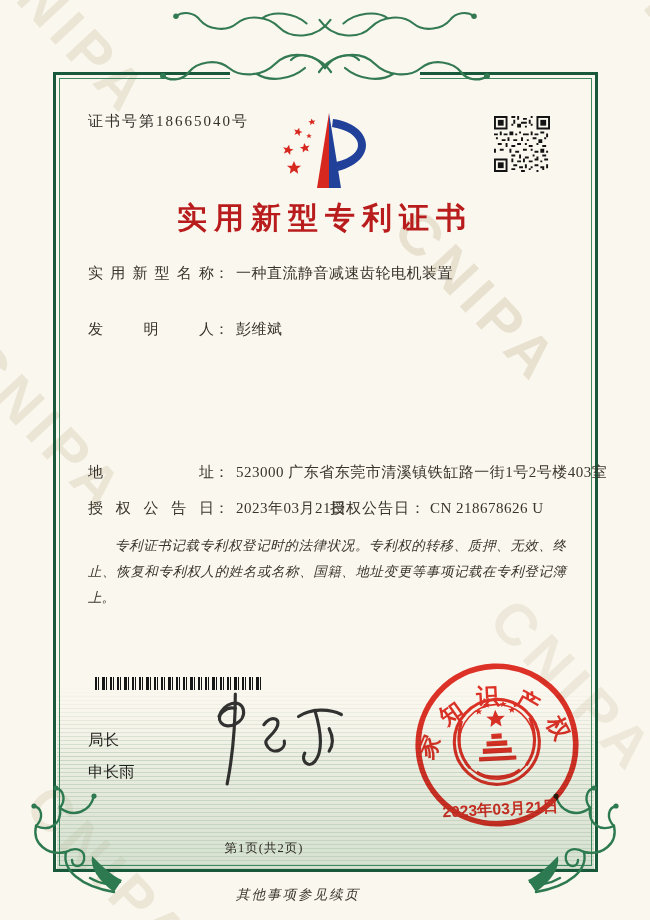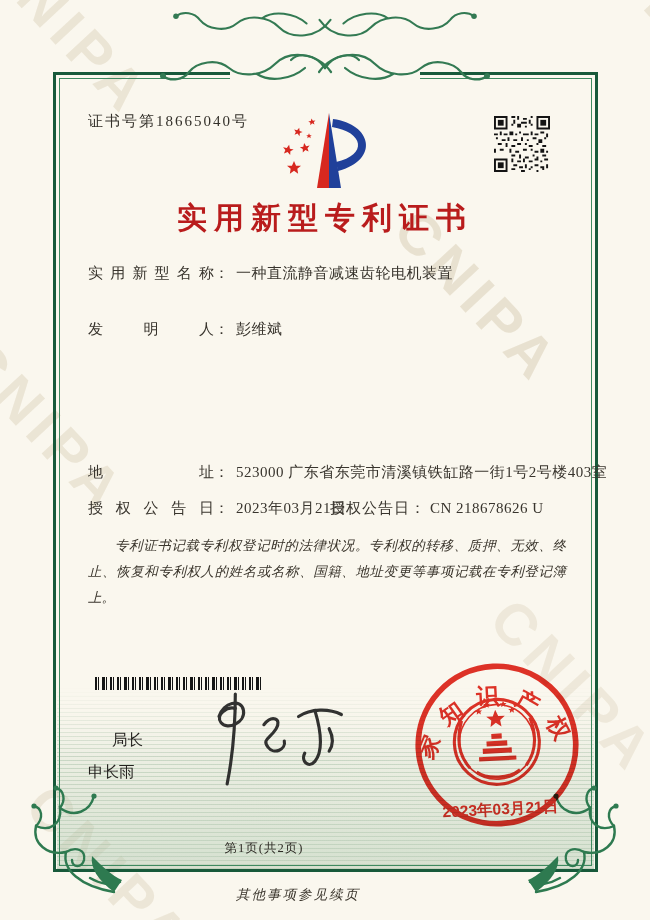--- a/index.html
+++ b/index.html
@@ -70,21 +70,21 @@
     position:absolute; left:95px; top:677px; width:168px; height:13px;
     background:repeating-linear-gradient(90deg,
       #151515 0 2px, transparent 2px 3px,
       #151515 3px 4px, transparent 4px 7px,
       #151515 7px 10px, transparent 10px 11px,
       #151515 11px 12px, transparent 12px 15px,
       #151515 15px 17px, transparent 17px 18px,
       #151515 18px 19px, transparent 19px 22px);
   }
   .director-title{ position:absolute; left:88px; top:730px; font-size:15.5px;
-    font-family:Liberation Sans, sans-serif; color:#24221f;margin-left:24px; }
+    font-family:Liberation Sans, sans-serif; color:#24221f; }
   .director-name{ position:absolute; left:88px; top:762px; font-size:15.5px;
     font-family:"Liberation Sans","DejaVu Sans",sans-serif; color:#24221f; }
   .signature{ position:absolute; left:188px; top:690px; width:164px; height:102px; }
   .seal{ position:absolute; left:411px; top:659px; width:172px; height:172px;
          transform:rotate(-3deg); opacity:.93; mix-blend-mode:multiply; }
   .page-no{ position:absolute; left:0; top:840px; width:528px; text-align:center;
             font-size:12.5px; color:#2d2a24; letter-spacing:1px; }
   .cont-note{ position:absolute; left:0; top:886px; width:596px; text-align:center;
               font-size:13.5px; color:#3a352c; letter-spacing:2px; font-style:italic; }
 </style>

